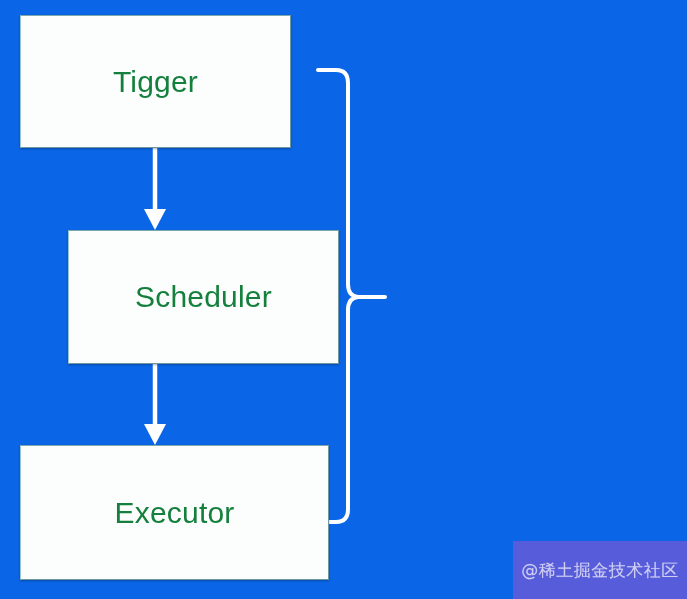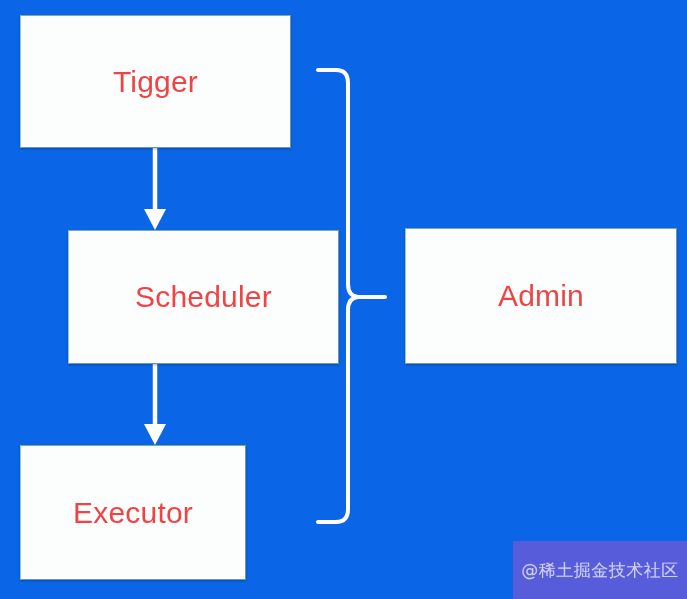--- a/index.html
+++ b/index.html
@@ -25,31 +25,31 @@
     border-top: 1px solid #7FA8AE;
     border-left: 1px solid #9CC4CC;
     border-right: 1px solid #6E97A0;
     border-bottom: 1px solid #6E97A0;
     display: flex;
     align-items: center;
     justify-content: center;
     box-shadow: 0 1px 2px rgba(0, 30, 60, 0.35);
   }
   .node-label {
-    color: #ef4444;
+    color: #15803d;
     font-size: 30px;
     font-weight: 400;
     letter-spacing: 0.2px;
     line-height: 1;
     white-space: nowrap;
   }
 
   #node-tigger    { left: 20px;  top: 15px;  width: 271px; height: 133px; }
   #node-scheduler { left: 20px;  top: 230px; width: 271px; height: 134px; margin-left: 48px; }
-  #node-executor  { left: 20px;  top: 445px; width: 226px; height: 135px; }
+  #node-executor  { left: 20px;  top: 445px; width: 309px; height: 135px; }
   #node-admin     { left: 405px; top: 228px; width: 272px; height: 136px; }
 
   
   .connector-layer {
     position: absolute;
     left: 0;
     top: 0;
     width: 687px;
     height: 599px;
     pointer-events: none;
@@ -113,21 +113,18 @@
   </div>
 
   <div class="node" id="node-scheduler">
     <span class="node-label">Scheduler</span>
   </div>
 
   <div class="node" id="node-executor">
     <span class="node-label">Executor</span>
   </div>
 
-  <div class="node" id="node-admin">
-    <span class="node-label">Admin</span>
-  </div>
 
   <div id="watermark">
     <span id="watermark-text">@稀土掘金技术社区</span>
   </div>
 
 </div>
 
 </body></html>

